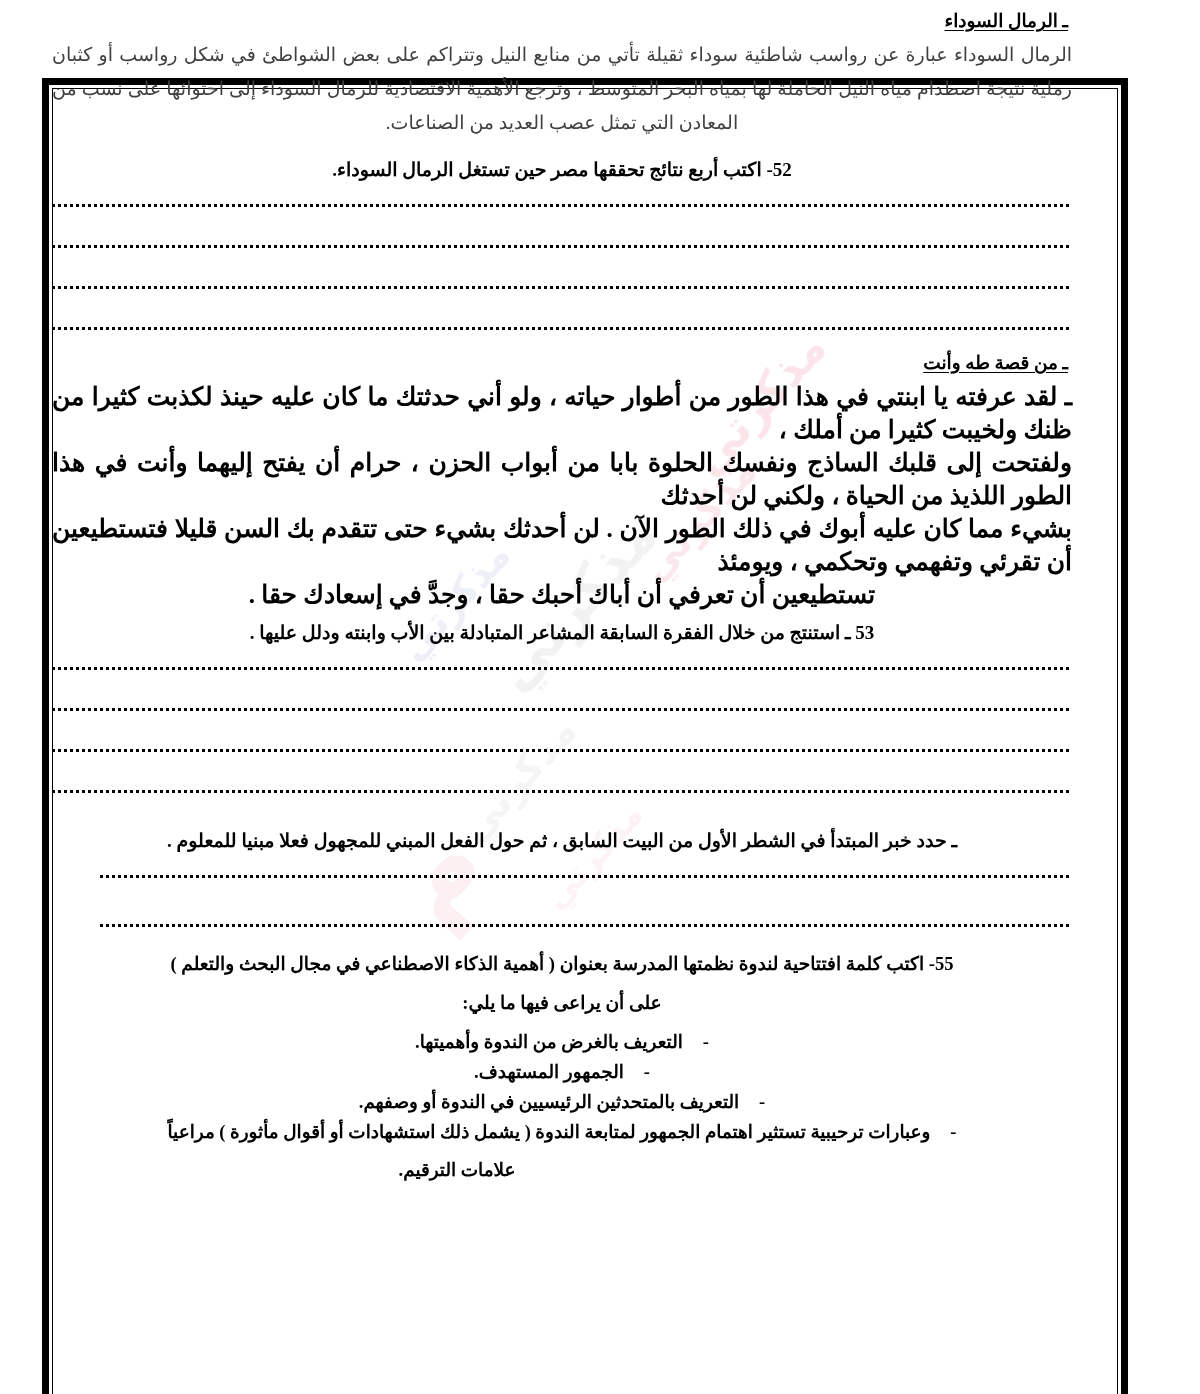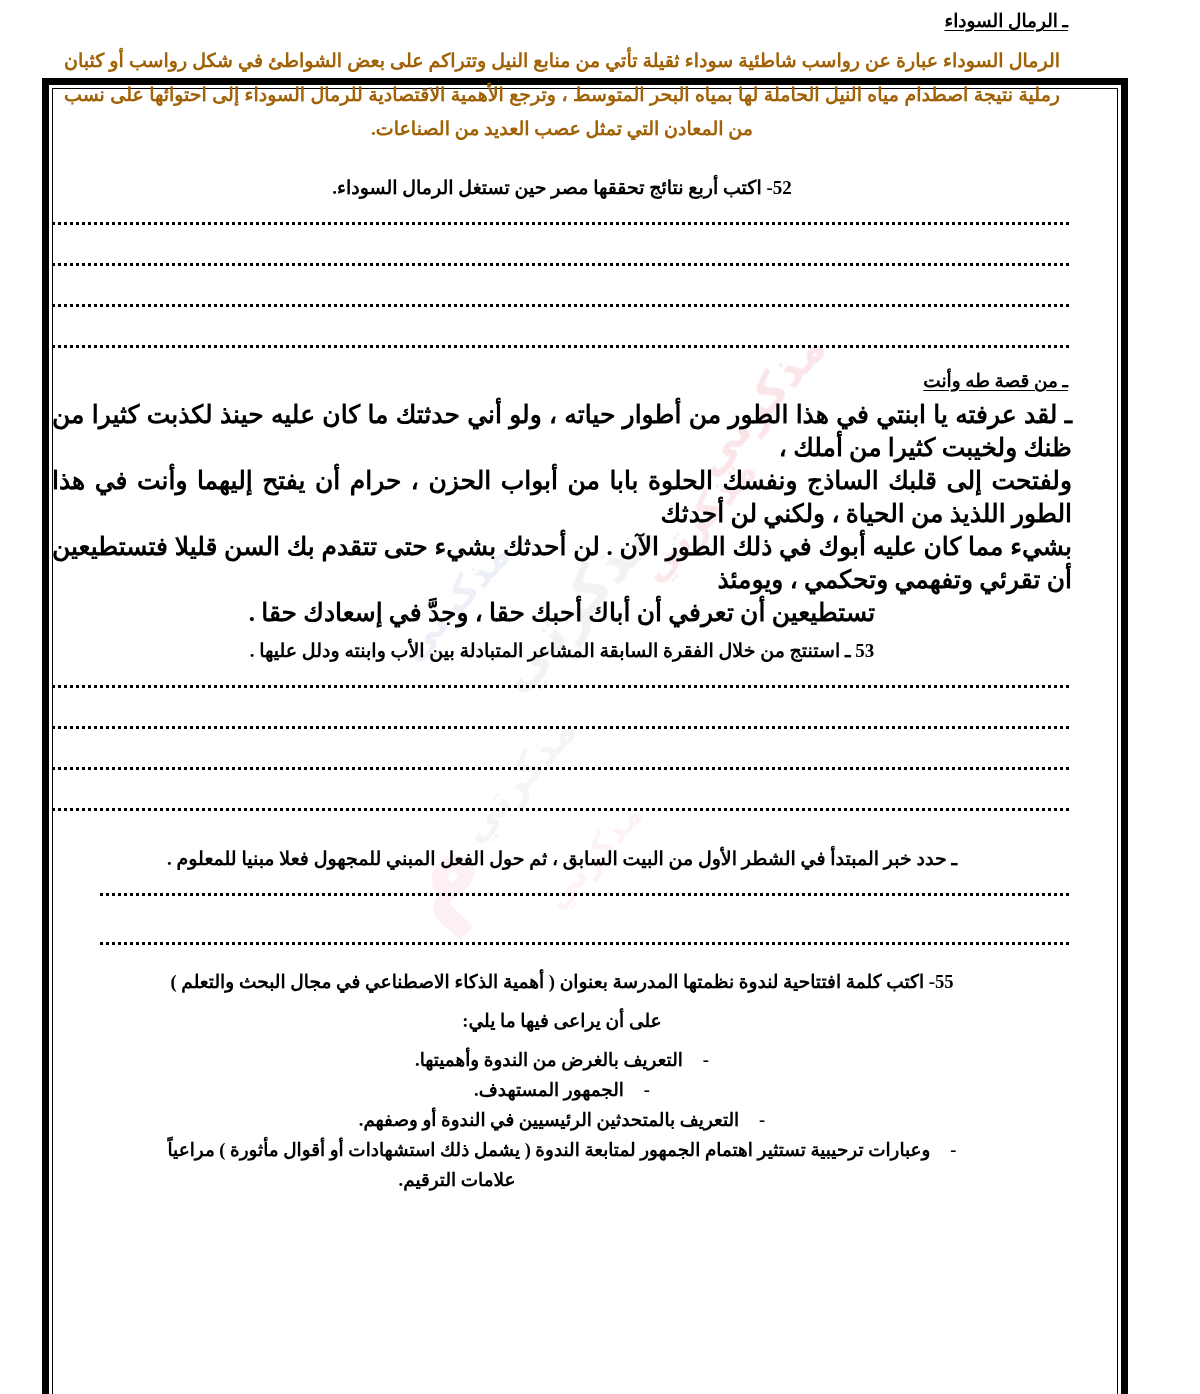--- a/index.html
+++ b/index.html
@@ -139,25 +139,25 @@
     padding-right: 4px;
   }
   .heading span.u {
     text-decoration: underline;
     text-underline-offset: 3px;
   }
 
   .para {
     text-align: justify;
     text-align-last: center;
-    font-weight: bold;
+    font-weight: normal;
     font-size: 19px;
     line-height: 34px;
-    color: #a16207;
-    margin: 12px;
+    color: #404040;
+    margin: 0;
   }
   .para-blk {
     text-align: justify;
     font-weight: bold;
     font-size: 25px;
     line-height: 33px;
     color: #000;
     margin: 0;
   }
   .para-blk > span { display: block; }
@@ -241,21 +241,21 @@
     display: inline-block;
     width: 26px;
     text-align: right;
   }
   .q55-tail {
     text-align: center;
     font-weight: bold;
     font-size: 18.4px;
     color: #000;
     line-height: 30px;
-    margin: 0;
+    margin: 8px;
     padding-right: 210px;
   }
 </style>
 </head>
 <body>
 
 <div id="watermark">
   <div class="wm-text wm-red-1">مذكرتي</div>
   <div class="wm-text wm-red-2">مذكرتي</div>
   <div class="wm-text wm-blue-1">مذكرتي</div>

